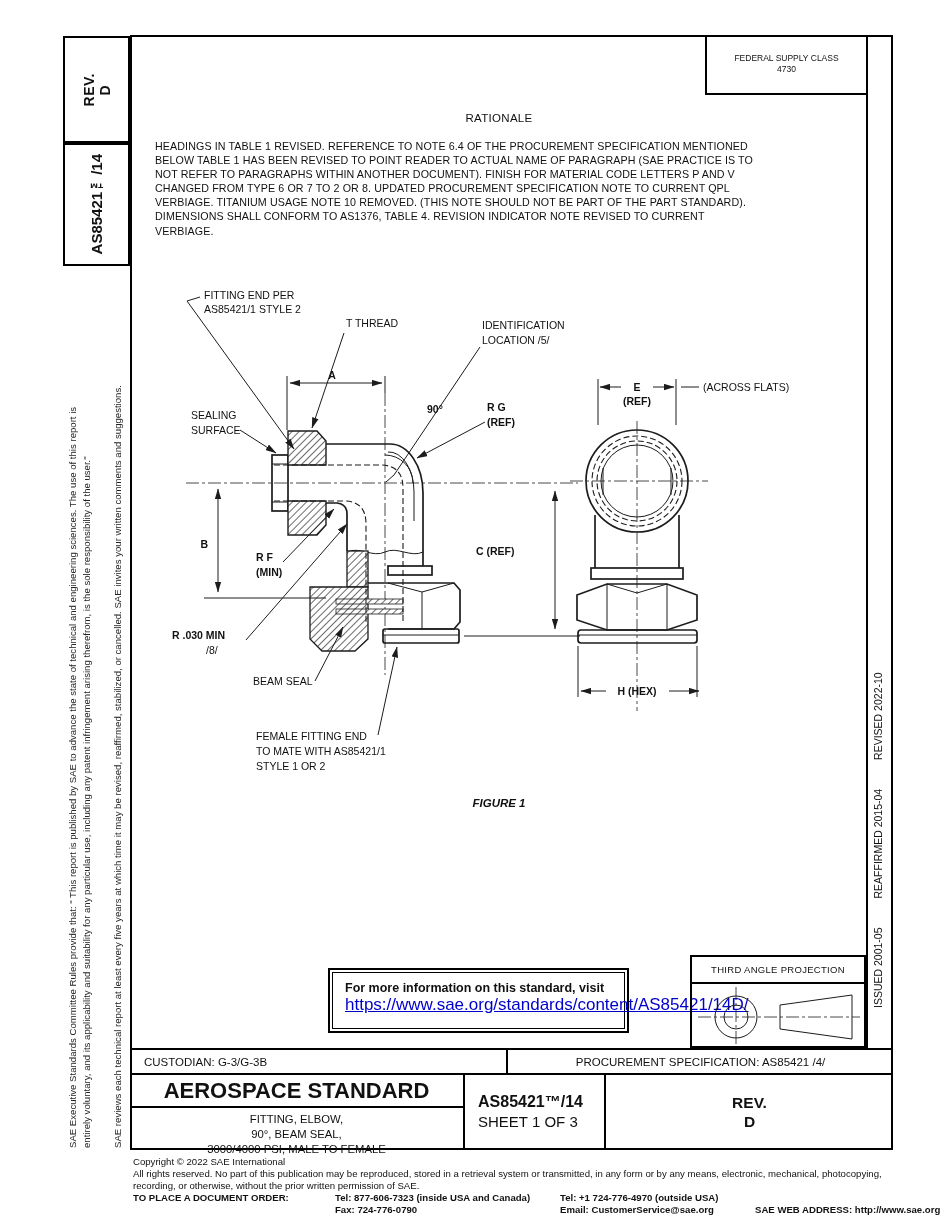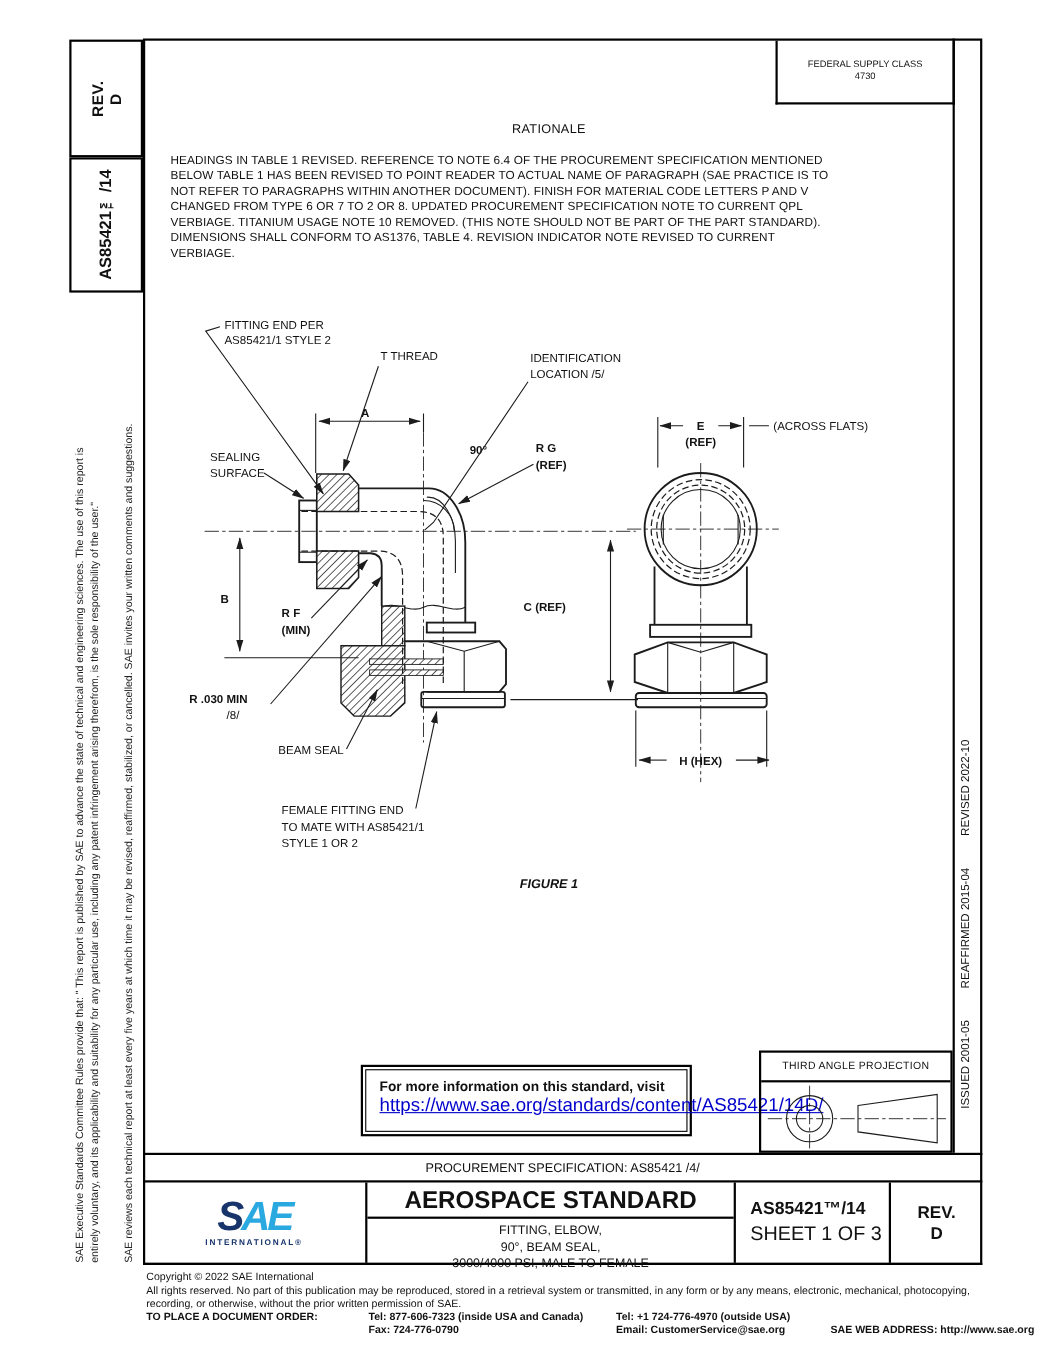--- a/index.html
+++ b/index.html
@@ -62,21 +62,21 @@
   .tblock > div:last-child { border-right:none; }
   .tb-logo { width:204px; display:flex; flex-direction:column; align-items:center; justify-content:center; }
   .sae { font-weight:bold; font-style:italic; font-size:37px; letter-spacing:-3px; line-height:34px; }
   .sae .s { color:#17356b; } .sae .a { color:#2aa9e0; } .sae .e { color:#2aa9e0; }
   .saesub { font-size:7.5px; font-weight:bold; color:#17356b; letter-spacing:1.6px; margin-top:2px; }
   .tb-title { width:335px; text-align:center; }
   .tb-title .h { font-size:22px; font-weight:bold; padding:3px 0 2px; border-bottom:2px solid #000; }
   .tb-title .sub { font-size:11.3px; line-height:15px; padding-top:4px; }
   .tb-num { width:141px; display:flex; flex-direction:column; justify-content:center; padding-left:13px; }
   .tb-num .n { font-weight:bold; font-size:16px; }
-  .tb-num .s { font-size:18px; margin-top:2px; }
+  .tb-num .s { font-size:15px; margin-top:2px; }
   .tb-rev { flex:1; display:flex; flex-direction:column; align-items:center; justify-content:center; font-weight:bold; font-size:15.5px; line-height:19px; }
 
   
   .foot { font-size:9.6px; line-height:12.1px; color:#111; }
   .foot .b { font-weight:bold; }
   .frow { position:relative; height:12.1px; white-space:nowrap; }
   .frow span { position:absolute; top:0; }
 </style>
 </head>
 <body>
@@ -257,30 +257,25 @@
   <svg width="172" height="62" viewBox="0 0 172 62">
     <path class="cl" d="M6,33 H168"></path>
     <path class="cl" d="M44,3 V61"></path>
     <circle class="thin" cx="44" cy="33" r="21"></circle>
     <circle class="thin" cx="44" cy="33" r="12"></circle>
     <path class="thin" d="M88,21 L160,11 L160,55 L88,45 Z"></path>
   </svg>
 </div>
 
 <div class="abs crow" style="left:130px; top:1048px; width:763px; height:27px;">
+  <div class="c1">CUSTODIAN: G-3/G-3B</div>
   <div class="c2">PROCUREMENT SPECIFICATION: AS85421 /4/</div>
 </div>
 
 <div class="abs tblock" style="left:130px; top:1075px; width:763px; height:75px;">
-  <div class="tb-logo">
-    <div class="sae">
-      <span class="s">S</span><span class="a">A</span><span class="e">E</span>
-    </div>
-    <div class="saesub">INTERNATIONAL®</div>
-  </div>
   <div class="tb-title">
     <div class="h">AEROSPACE STANDARD</div>
     <div class="sub">
       <div>FITTING, ELBOW,</div>
       <div>90°, BEAM SEAL,</div>
       <div>3000/4000 PSI, MALE TO FEMALE</div>
     </div>
   </div>
   <div class="tb-num">
     <div class="n">AS85421™/14</div>

